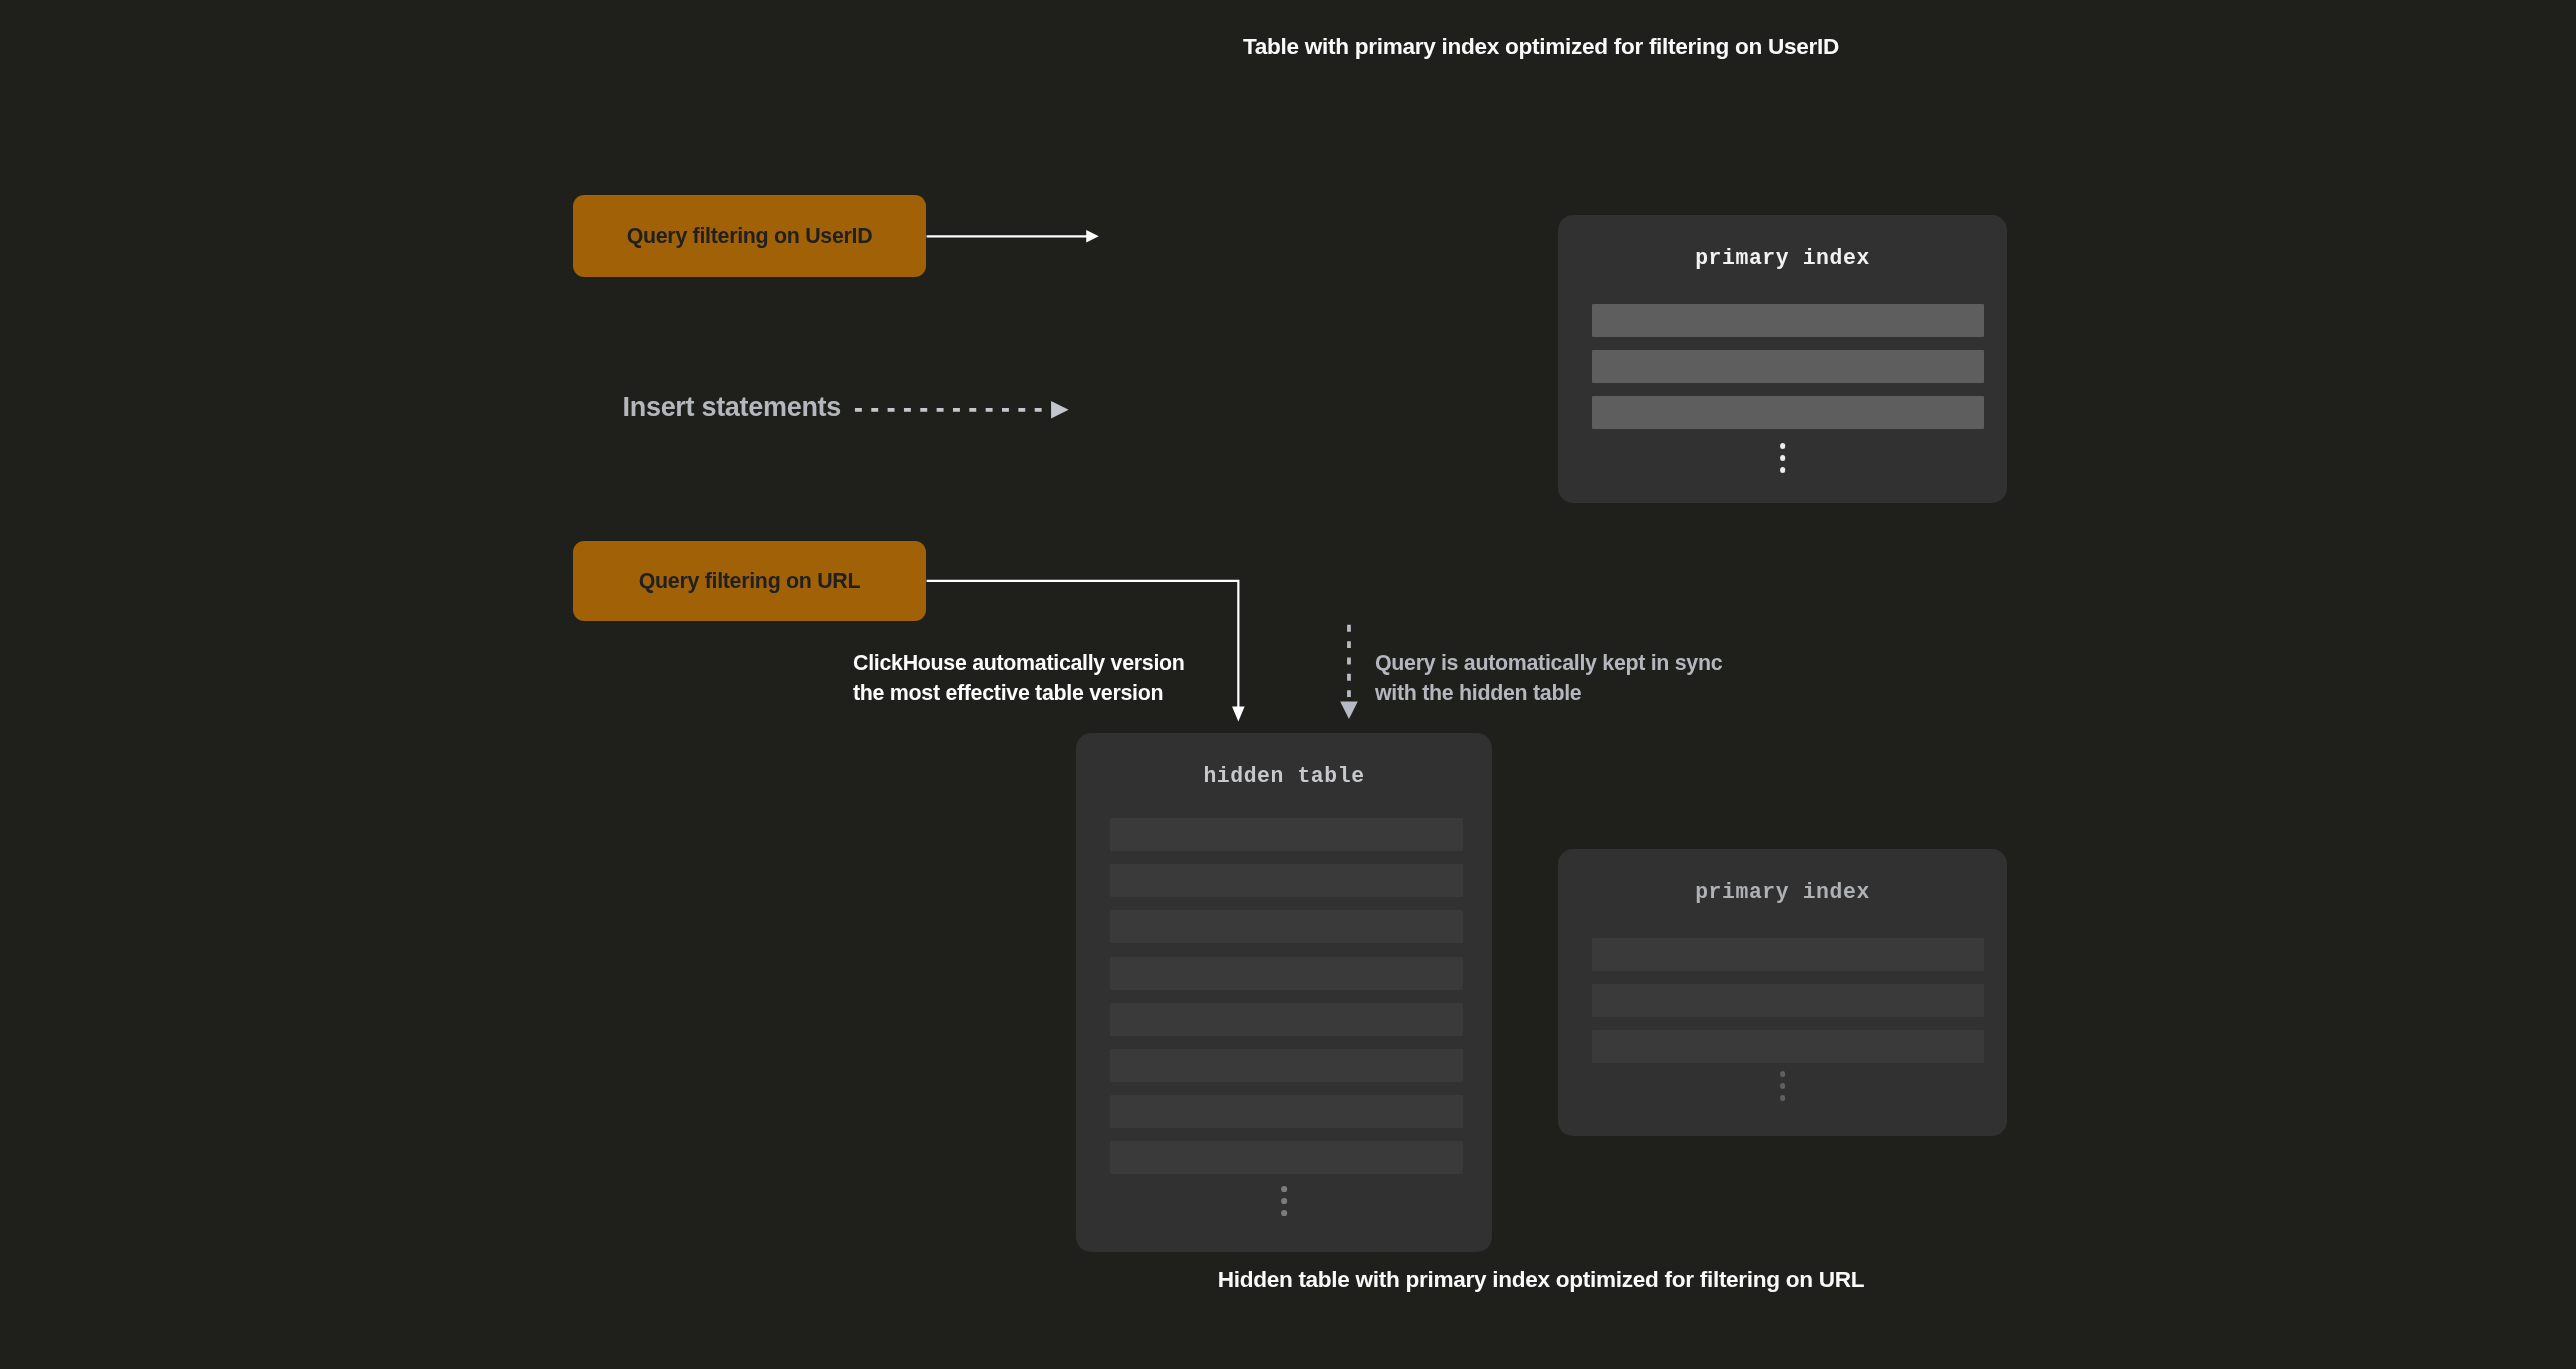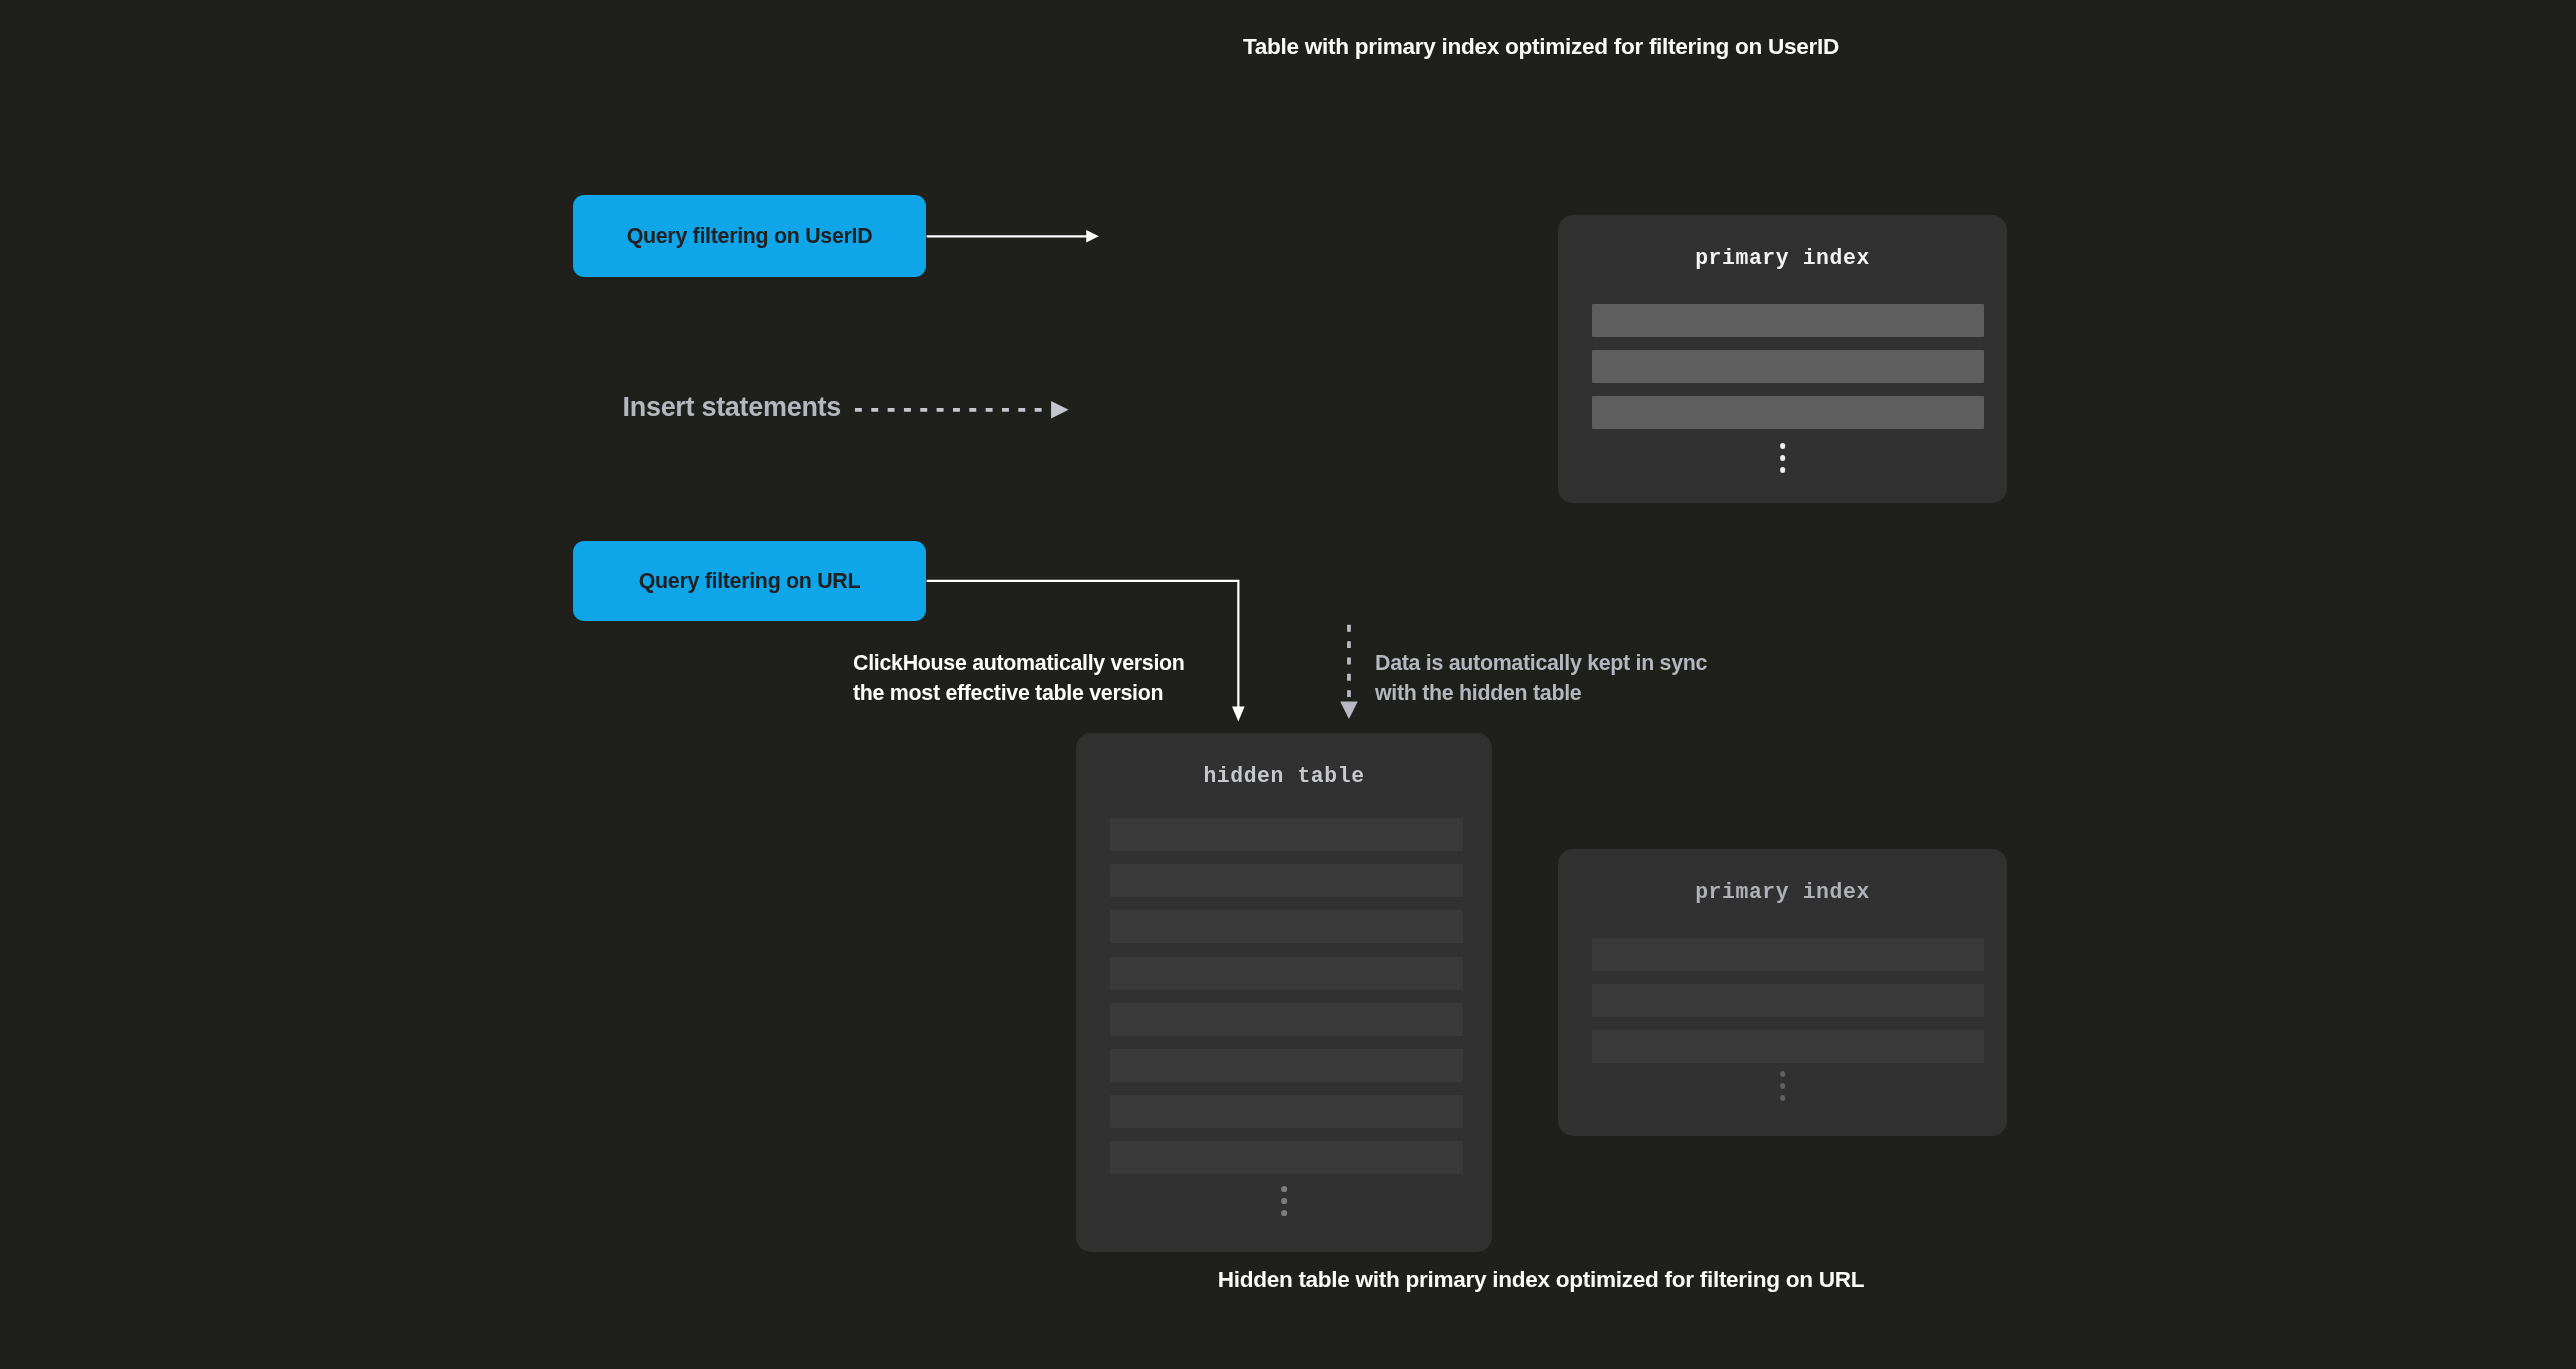--- a/index.html
+++ b/index.html
@@ -85,21 +85,21 @@
   #panel-index-bottom .vdots { top: 222px; }
   .dot { width: 5.7px; height: 5.7px; border-radius: 50%; }
   .dots-bright .dot { background: #ededed; }
   .dots-dim .dot    { background: #7c7c7c; }
   .dots-dimmer .dot { background: #606060; }
 
   .label-box {
     position: absolute;
     left: 573px;
     width: 353px;
-    background: #0ea5e9;
+    background: #a16207;
     border-radius: 11.3px;
     display: flex;
     align-items: center;
     justify-content: center;
     font-size: 21.4px;
     font-weight: 700;
     letter-spacing: -0.3px;
     color: #202020;
   }
   #box-userid { top: 195px; height: 82px; }
@@ -197,21 +197,21 @@
   <div class="label-box" id="box-userid">Query filtering on UserID</div>
   <div class="label-box" id="box-url">Query filtering on URL</div>
 
   <div id="insert-label">Insert statements</div>
 
   <div class="note" id="note-choose">
     <div>ClickHouse automatically version</div>
     <div>the most effective table version</div>
   </div>
   <div class="note" id="note-sync">
-    <div>Data is automatically kept in sync</div>
+    <div>Query is automatically kept in sync</div>
     <div>with the hidden table</div>
   </div>
 
   <svg id="arrow-layer" viewBox="0 0 4098 2178" xmlns="http://www.w3.org/2000/svg">
 
     <g>
       <line x1="1474" y1="376" x2="1730" y2="376" stroke="#ffffff" stroke-width="3.5"></line>
       <polygon points="1728,366 1748,376 1728,386" fill="#ffffff"></polygon>
     </g>
 

